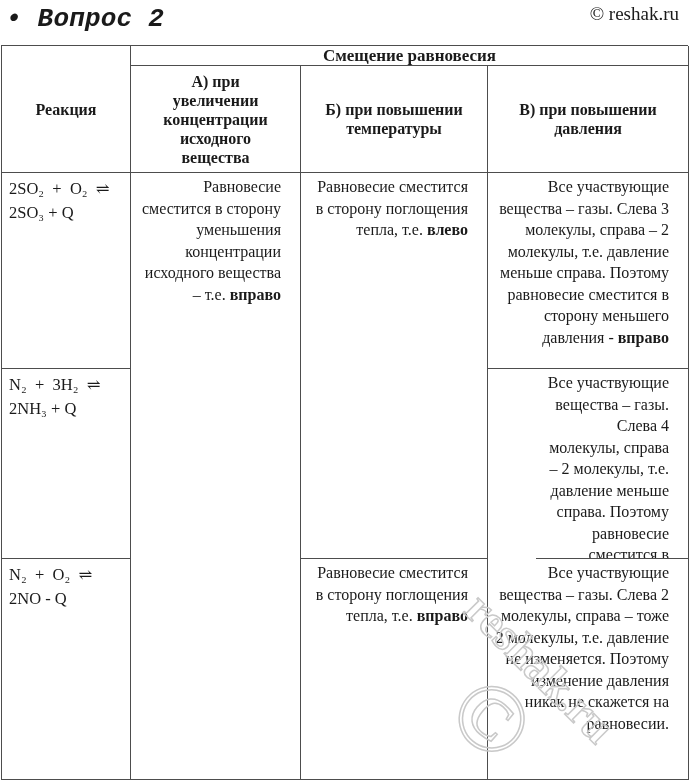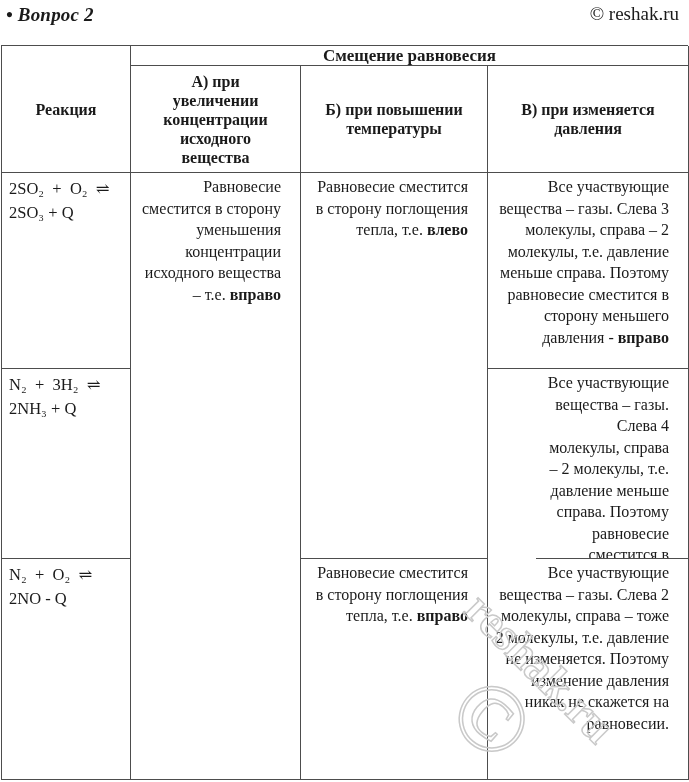--- a/index.html
+++ b/index.html
@@ -6,22 +6,23 @@
   html, body { background: #ffffff; }
   body {
     width: 689px; height: 782px;
     position: relative;
     overflow: hidden;
     font-family: "Liberation Serif", "DejaVu Serif", serif;
     color: #1a1a1a;
   }
   .page-title {
     position: absolute; top: 4px; left: 6px;
-    font-size: 19px; font-weight: bold; font-style: italic;
+    font-size: 26px; font-weight: bold; font-style: italic;
     letter-spacing: 0.2px;
+    font-family: Liberation Mono, monospace;
   }
   .brand {
     position: absolute; top: 3px; right: 10px;
     font-size: 19px;
   }
   .tbl {
     position: absolute; left: 1px; top: 45px;
     width: 687px; height: 735px;
     display: grid;
     grid-template-columns: 129px 170px 187px 201px;
@@ -89,21 +90,21 @@
 
   <div class="cell hdr" style="grid-area: 2 / 2 / 3 / 3;">
     <span class="wrapbox" style="max-width:120px;">А) при увеличении концентрации исходного вещества</span>
   </div>
 
   <div class="cell hdr" style="grid-area: 2 / 3 / 3 / 4;">
     <span class="wrapbox" style="max-width:165px;">Б) при повышении температуры</span>
   </div>
 
   <div class="cell hdr" style="grid-area: 2 / 4 / 3 / 5;">
-    <span class="wrapbox" style="max-width:165px;">В) при изменяется давления</span>
+    <span class="wrapbox" style="max-width:165px;">В) при повышении давления</span>
   </div>
 
   <div class="cell rxn" style="grid-area: 3 / 1 / 4 / 2;">2SO₂  +  O₂  ⇌
 2SO₃ + Q</div>
 
   <div class="cell rxn" style="grid-area: 4 / 1 / 5 / 2;">N₂  +  3H₂  ⇌
 2NH₃ + Q</div>
 
   <div class="cell rxn" style="grid-area: 5 / 1 / 6 / 2;">N₂  +  O₂  ⇌
 2NO - Q</div>

